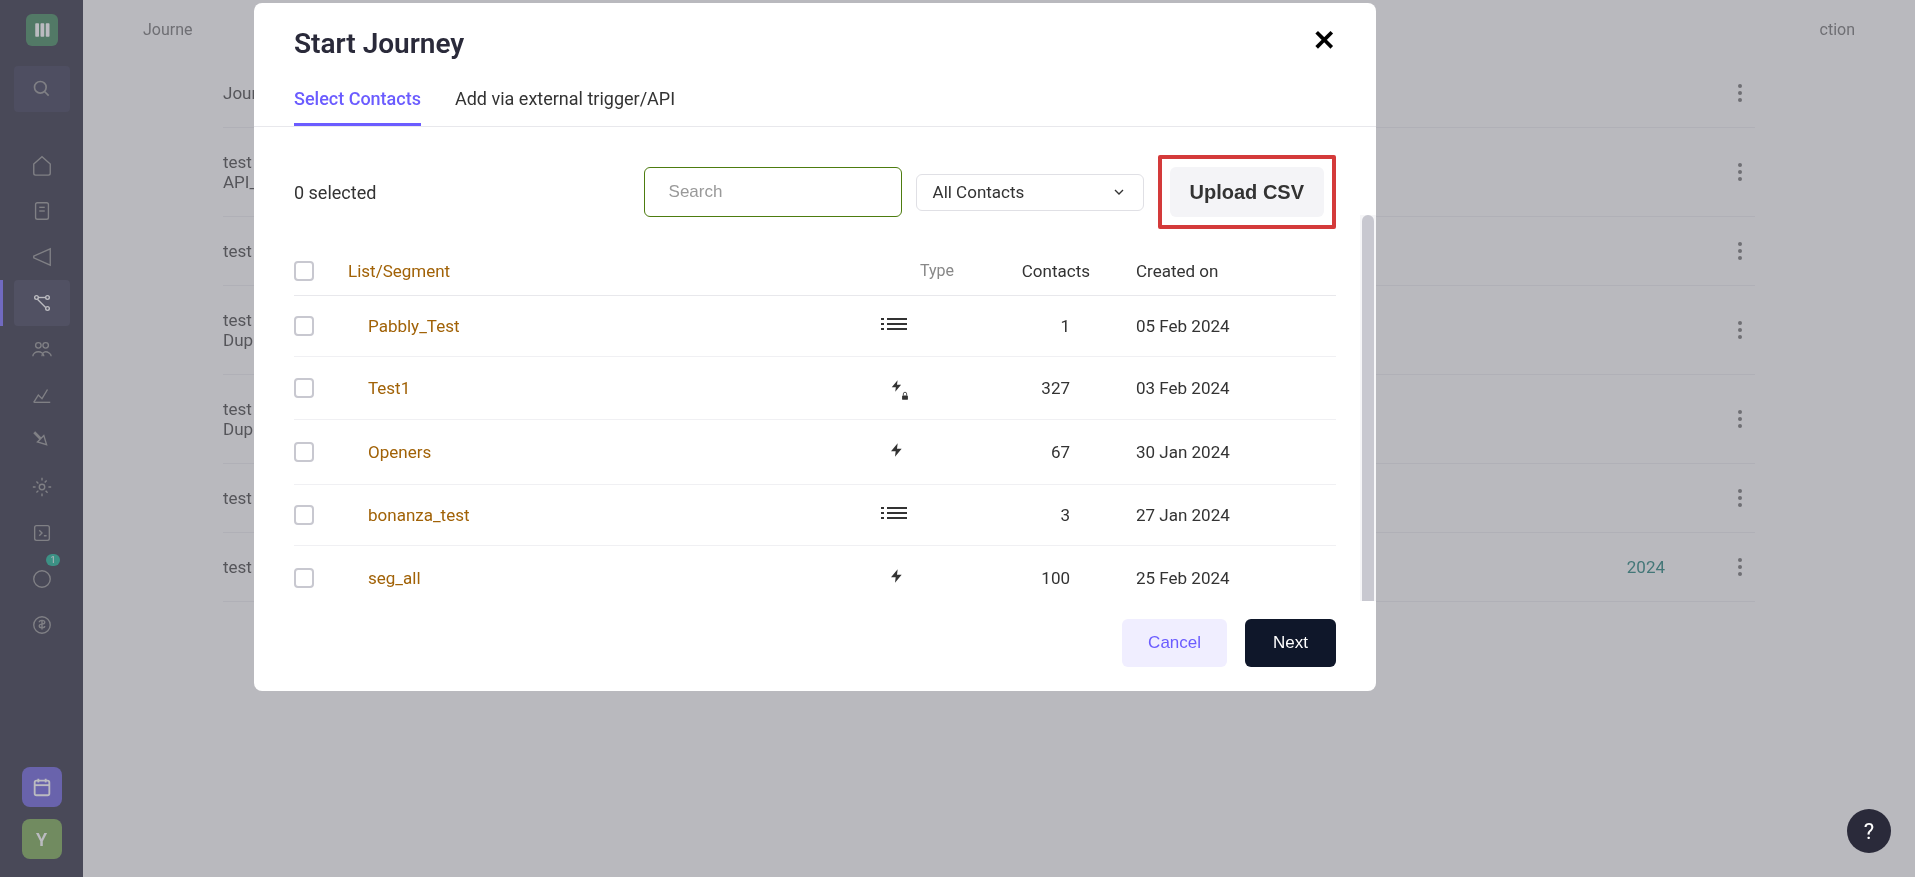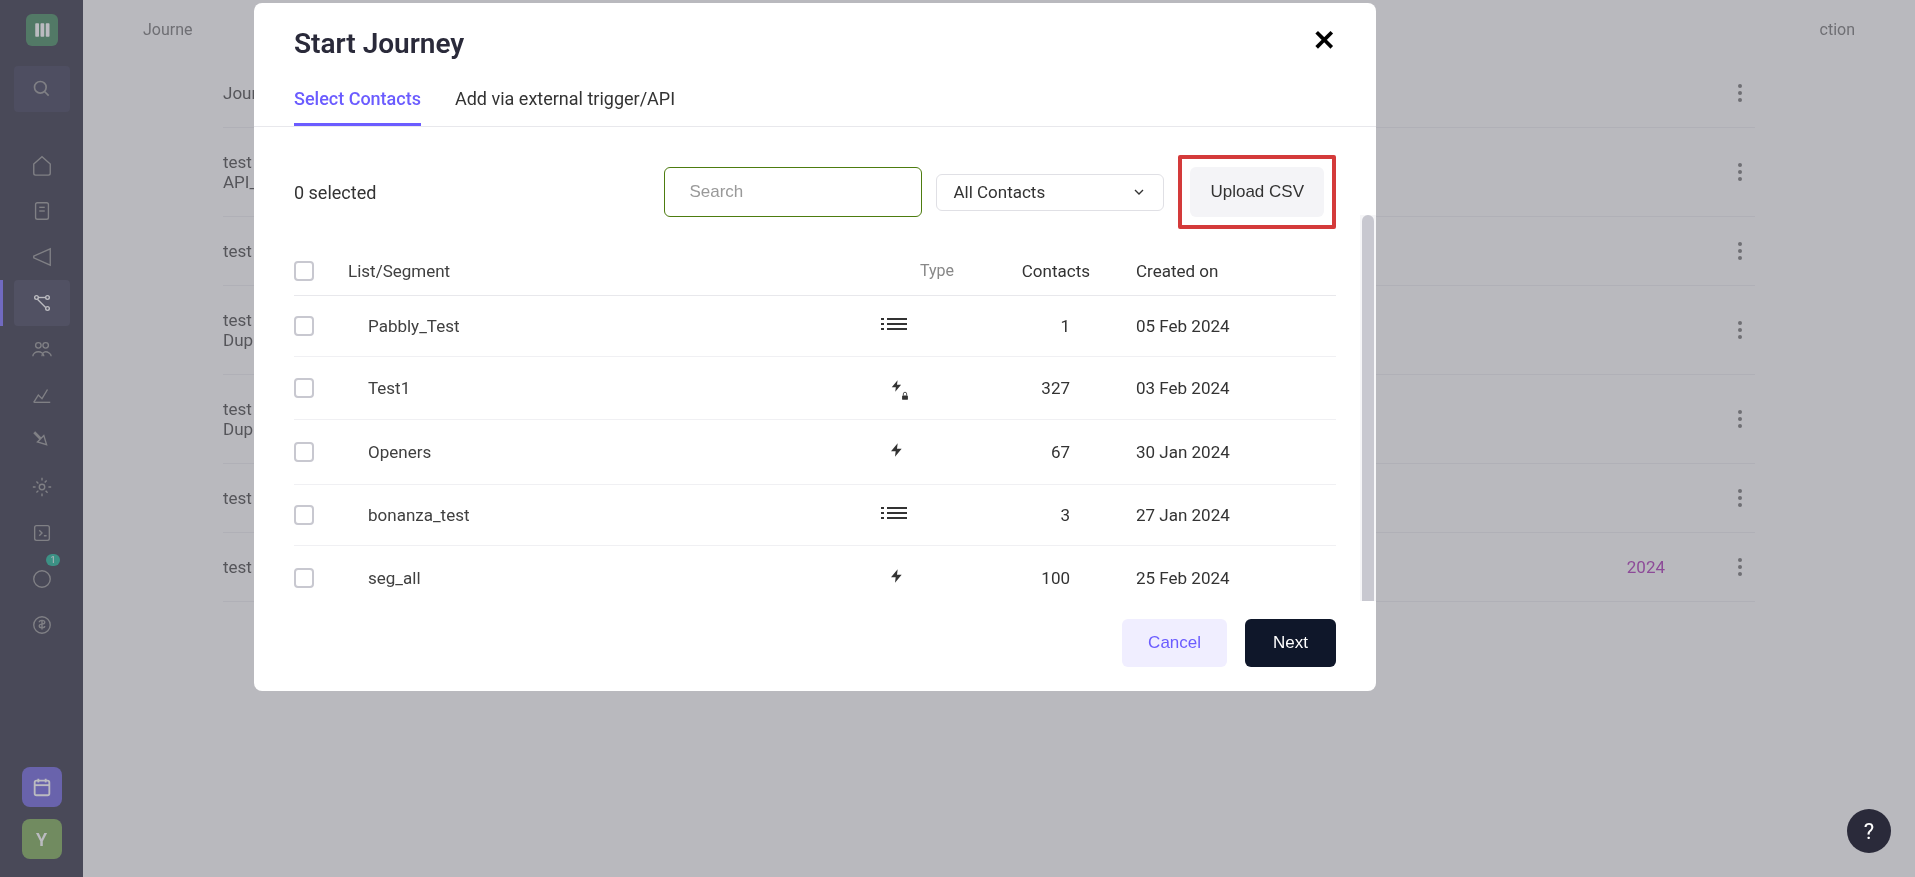--- a/index.html
+++ b/index.html
@@ -21,21 +21,21 @@
 .sidebar-square { width: 40px; height: 40px; border-radius: 8px; display: flex; align-items: center; justify-content: center; }
 .sidebar-square.purple { background: #5b4fd6; }
 .sidebar-square.green { background: #6a9e3f; color: #fff; font-weight: 600; font-size: 18px; }
 
 
 .bg-content { position: absolute; left: 83px; top: 0; right: 0; bottom: 0; padding: 20px 60px; background: #fafafa; }
 .bg-header { display: flex; justify-content: space-between; align-items: center; margin-bottom: 20px; color: #666; font-size: 16px; }
 .bg-rows { margin-left: 80px; margin-right: 100px; }
 .bg-row { display: flex; justify-content: space-between; align-items: center; padding: 24px 0; border-bottom: 1px solid #e8e8ec; }
 .bg-row-text { color: #333; font-size: 17px; }
-.bg-row-date { color: #a21caf; font-size: 17px; }
+.bg-row-date { color: #0f766e; font-size: 17px; }
 .bg-row-actions { width: 30px; display: flex; justify-content: center; }
 .dots-vertical { display: flex; flex-direction: column; gap: 3px; }
 .dots-vertical span { width: 4px; height: 4px; background: #666; border-radius: 50%; }
 
 
 .overlay { position: fixed; inset: 0; background: rgba(120,120,130,0.5); z-index: 10; }
 
 
 .modal { position: fixed; left: 254px; top: 3px; width: 1122px; height: 688px; background: #fff; border-radius: 8px; z-index: 20; display: flex; flex-direction: column; }
 .modal-header { padding: 24px 40px 10px; display: flex; justify-content: space-between; align-items: flex-start; }
@@ -48,27 +48,27 @@
 .modal-body { flex: 1; overflow-y: auto; padding: 0 40px; position: relative; }
 
 .toolbar { display: flex; align-items: center; justify-content: space-between; padding: 28px 0 18px; }
 .selected-count { font-size: 18px; color: #333; }
 .toolbar-right { display: flex; gap: 14px; align-items: center; }
 .search-box { width: 258px; height: 50px; border: 1px solid #4d7c0f; border-radius: 6px; display: flex; align-items: center; padding: 0 14px; gap: 10px; }
 .search-box input { border: none; outline: none; font-size: 17px; flex: 1; color: #333; }
 .search-box input::placeholder { color: #999; }
 .filter-select { width: 228px; height: 37px; border: 1px solid #e0e0e5; border-radius: 6px; display: flex; align-items: center; justify-content: space-between; padding: 0 16px; font-size: 17px; color: #333; cursor: pointer; }
 .upload-btn-wrap { border: 4px solid #d43a3a; padding: 8px; border-radius: 2px; }
-.upload-btn { height: 50px; padding: 0 20px; background: #f4f4f7; border: none; border-radius: 6px; font-size: 17px; color: #333; cursor: pointer; }
+.upload-btn { height: 50px; padding: 0 20px; background: #f4f4f7; border: none; border-radius: 6px; font-size: 20px; color: #333; cursor: pointer; font-weight: bold; }
 
 .table { width: 100%; }
 .table-header { display: flex; padding: 14px 0; border-bottom: 1px solid #e8e8ec; color: #888; font-size: 16px; }
 .table-row { display: flex; align-items: center; padding: 20px 0; border-bottom: 1px solid #f0f0f3; gap: 20px; }
 .col-check { width: 54px; display: flex; align-items: center; }
-.col-name { flex: 1; color: #404040; font-size: 17px; }
+.col-name { flex: 1; color: #a16207; font-size: 17px; }
 .col-type { width: 110px; display: flex; justify-content: center; }
 .col-contacts { width: 130px; text-align: right; padding-right: 32px; color: #333; font-size: 17px; }
 .col-created { width: 200px; color: #333; font-size: 17px; margin-left: 14px; }
 
 .checkbox { width: 20px; height: 20px; border: 2px solid #c8c8d0; border-radius: 4px; cursor: pointer; }
 
 .icon-list { width: 20px; height: 16px; }
 .icon-list span { display: block; width: 100%; height: 2px; background: #333; margin-bottom: 3px; position: relative; }
 .icon-list span::before { content: ''; position: absolute; left: -6px; top: 0; width: 3px; height: 2px; background: #333; }
 .icon-bolt svg { width: 16px; height: 20px; fill: #333; }

